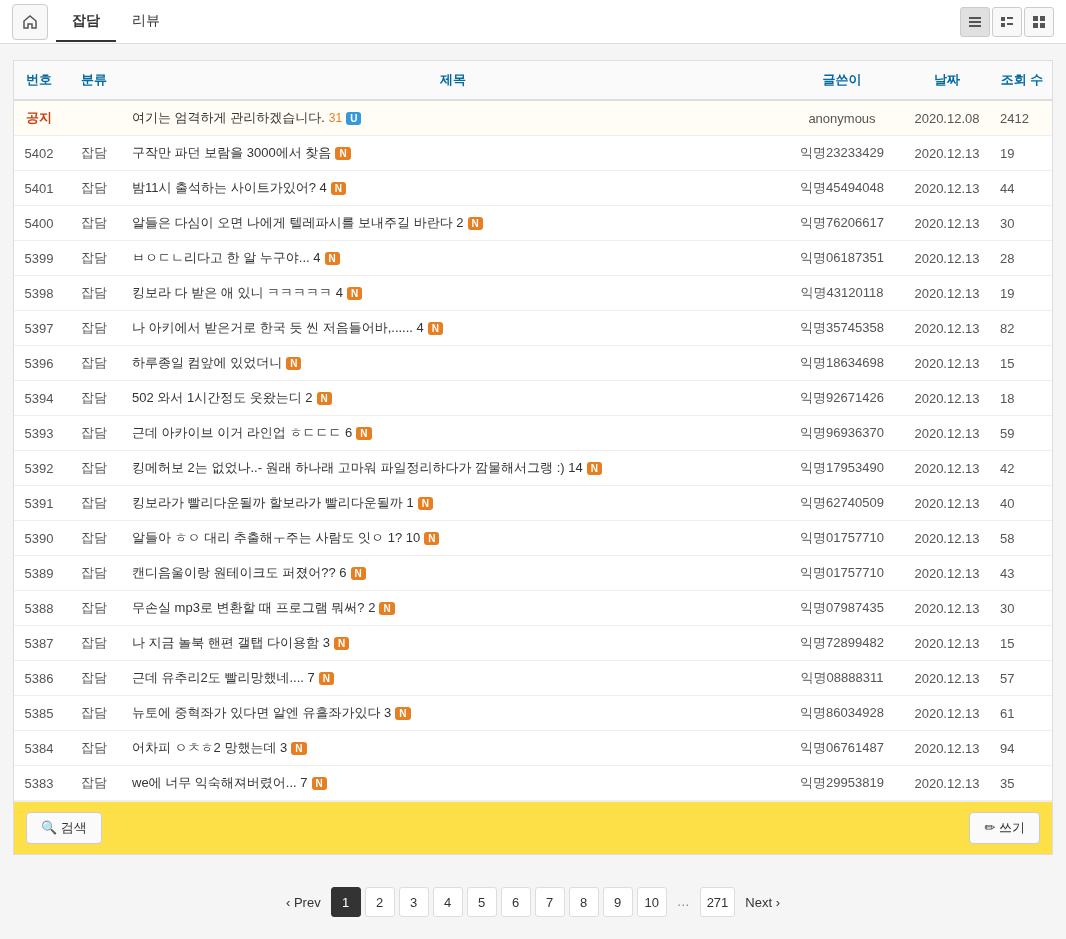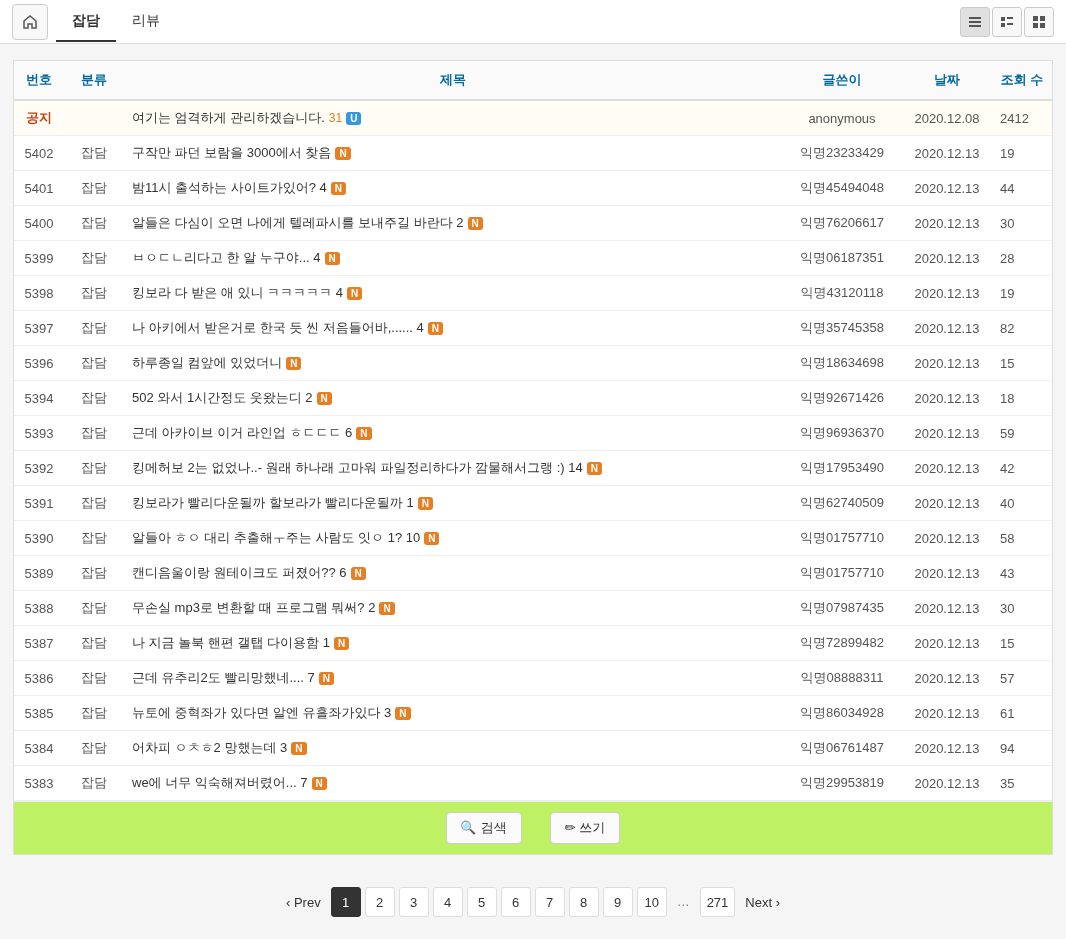--- a/index.html
+++ b/index.html
@@ -112,24 +112,24 @@
       padding: 1px 4px;
       border-radius: 3px;
       margin-left: 4px;
       vertical-align: middle;
       font-weight: bold;
     }
 
     .board-footer {
       display: flex;
       align-items: center;
-      justify-content: center;
+      justify-content: space-between;
       padding: 10px 12px;
       border-top: 1px solid #eee;
-      background: #bef264;
+      background: #fde047;
       gap: 28px;
     }
     .search-btn {
       display: flex; align-items: center; gap: 6px;
       padding: 6px 14px;
       border: 1px solid #ccc;
       background: #fafafa;
       border-radius: 4px;
       cursor: pointer;
       font-size: 13px;
@@ -341,21 +341,21 @@
             <td class="td-num">5388</td>
             <td class="td-cat">잡담</td>
             <td class="td-title"><a class="title-link">무손실 mp3로 변환할 때 프로그램 뭐써?  2</a><span class="new-badge">N</span></td>
             <td class="td-author">익명07987435</td>
             <td class="td-date">2020.12.13</td>
             <td class="td-views">30</td>
           </tr>
           <tr>
             <td class="td-num">5387</td>
             <td class="td-cat">잡담</td>
-            <td class="td-title"><a class="title-link">나 지금 놀북 핸편 갤탭 다이용함  1</a><span class="new-badge">N</span></td>
+            <td class="td-title"><a class="title-link">나 지금 놀북 핸편 갤탭 다이용함  3</a><span class="new-badge">N</span></td>
             <td class="td-author">익명72899482</td>
             <td class="td-date">2020.12.13</td>
             <td class="td-views">15</td>
           </tr>
           <tr>
             <td class="td-num">5386</td>
             <td class="td-cat">잡담</td>
             <td class="td-title"><a class="title-link">근데 유추리2도 빨리망했네....  7</a><span class="new-badge">N</span></td>
             <td class="td-author">익명08888311</td>
             <td class="td-date">2020.12.13</td>

